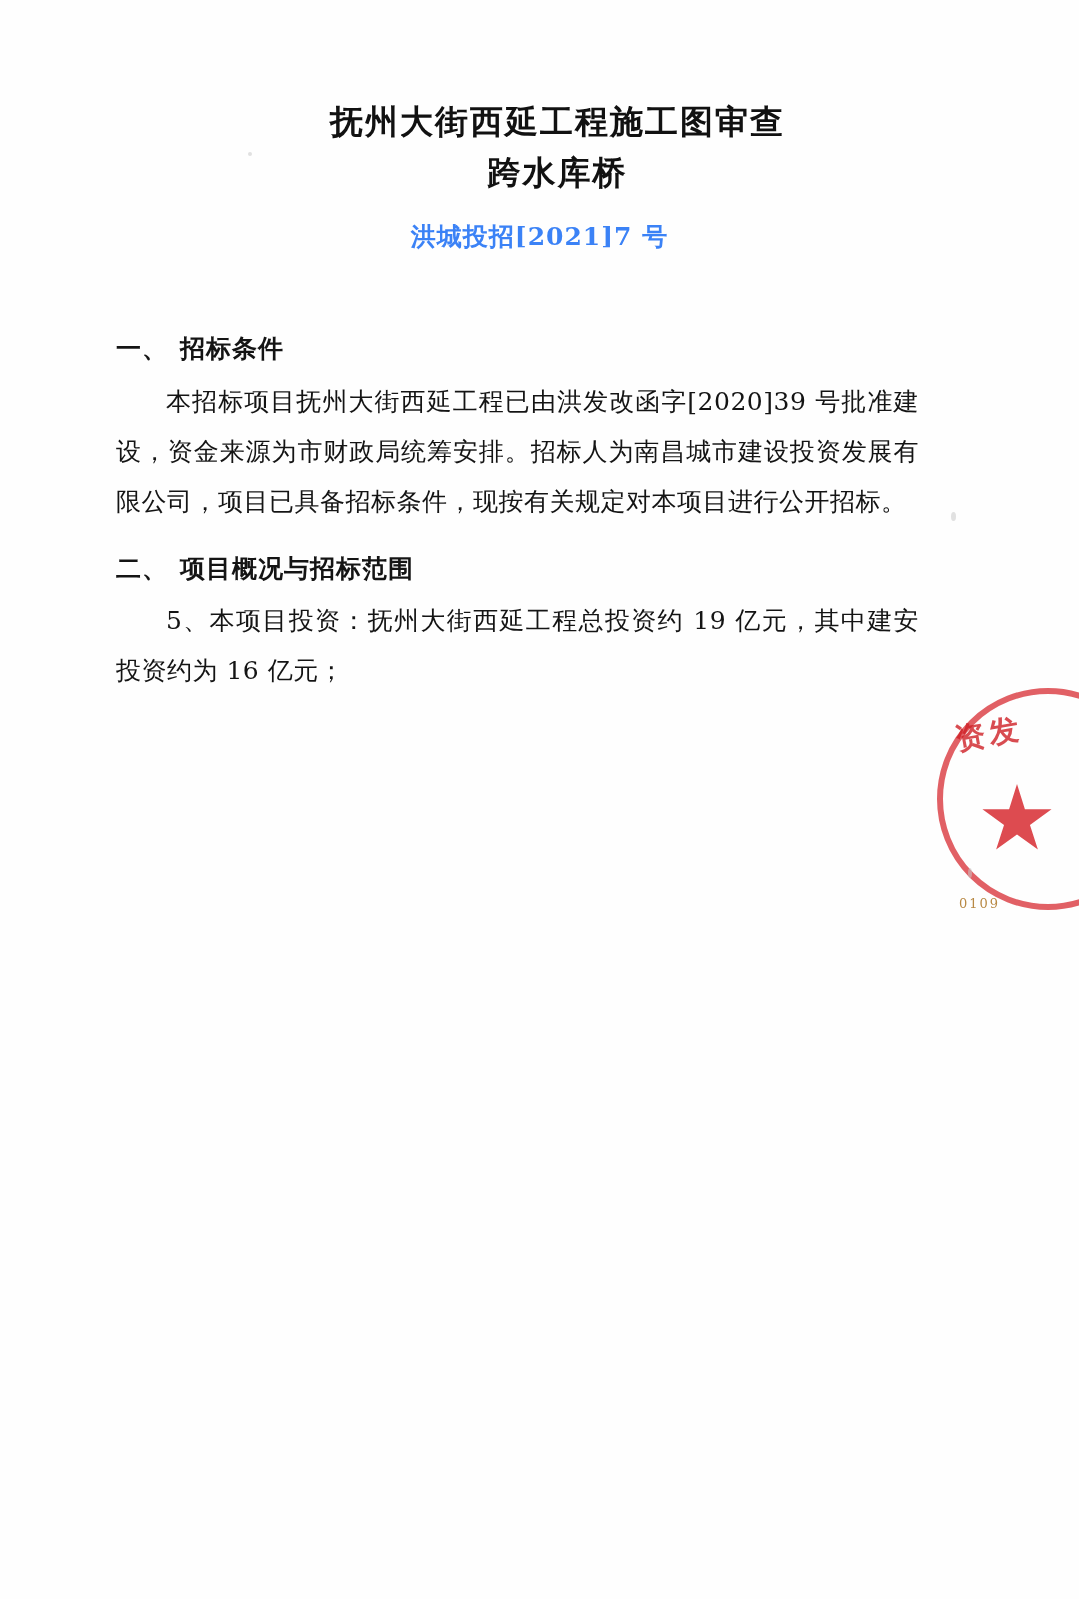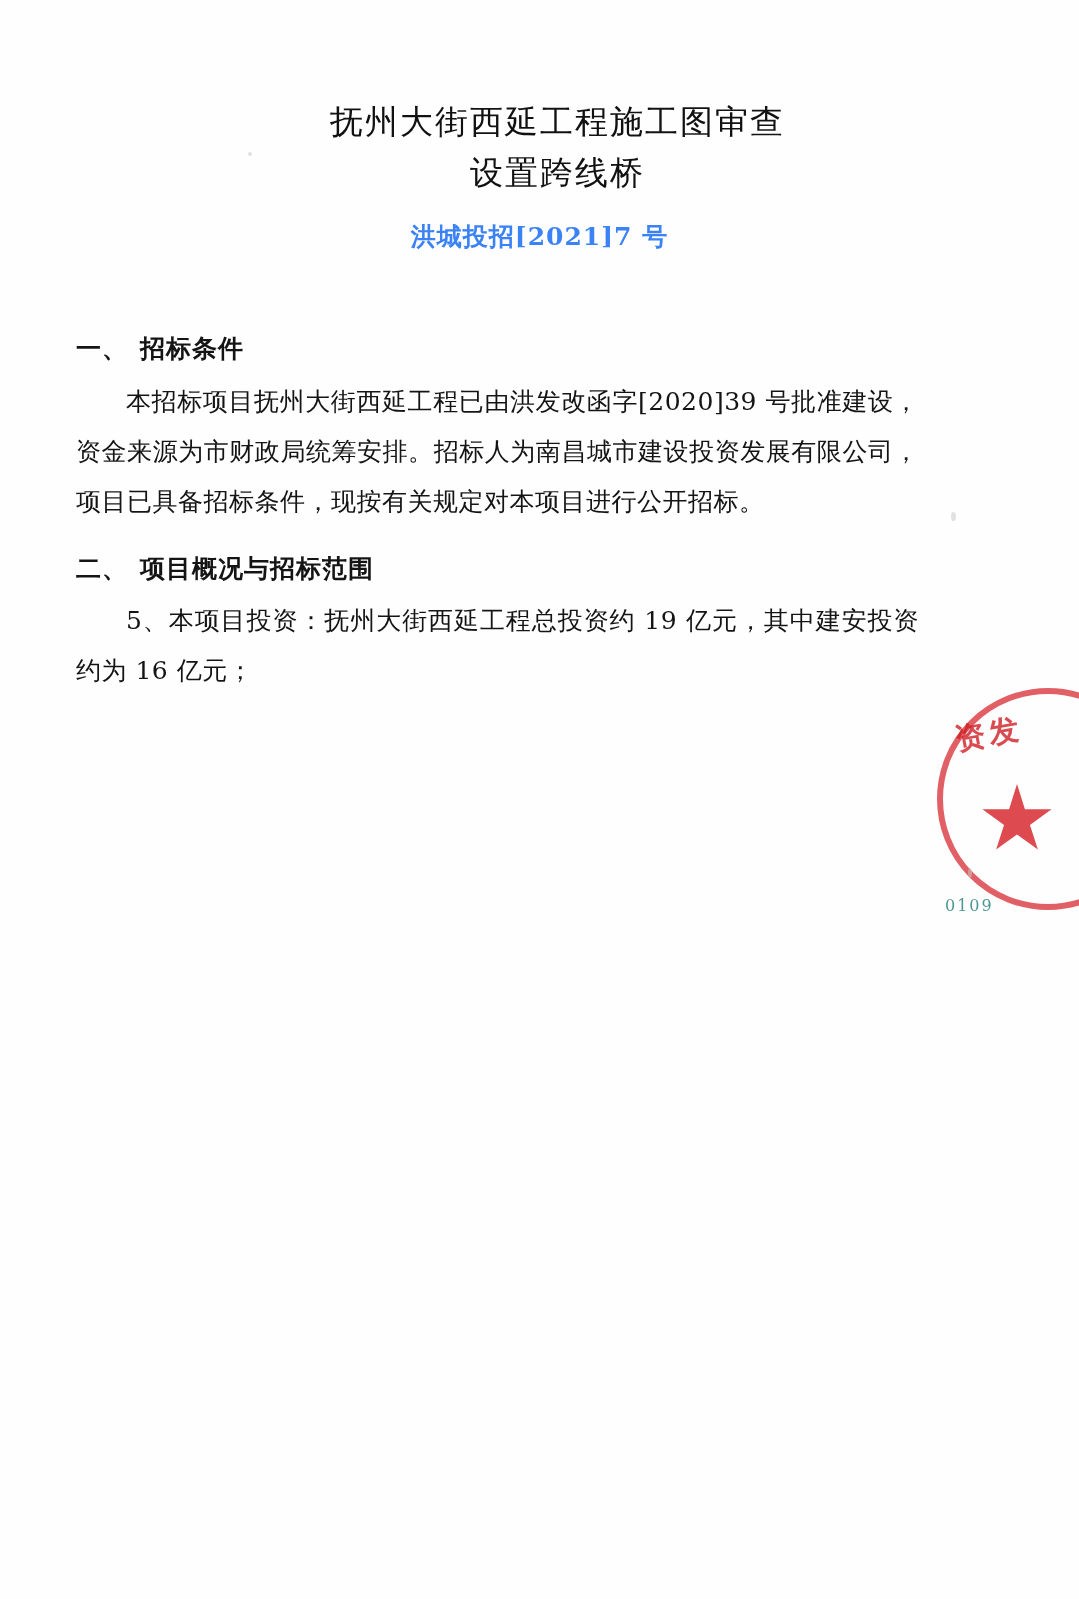--- a/index.html
+++ b/index.html
@@ -31,38 +31,38 @@
     height: 1599px;
     padding: 0;
   }
 
   .title-block {
     margin-top: 96px;
     text-align: center;
   }
   .title-line {
     font-size: 33px;
-    font-weight: 400;
+    font-weight: 700;
     letter-spacing: 2px;
     line-height: 1.55;
     color: #111;
     padding-left: 36px;
   }
   .doc-number {
     margin-top: 22px;
     text-align: center;
     font-size: 25px;
     font-weight: 700;
     letter-spacing: 1px;
     color: #3b82f6;
   }
 
   .body-area {
     margin-top: 72px;
-    padding-left: 76px;
+    padding-left: 116px;
     padding-right: 148px;
   }
 
   .section-heading {
     font-size: 25px;
     font-weight: 700;
     line-height: 1.9;
     margin: 18px 0 4px 0;
     letter-spacing: 1px;
   }
@@ -119,24 +119,24 @@
     left: 44px;
     top: 96px;
     width: 72px;
     height: 72px;
     background: #d6232a;
     opacity: 0.82;
     clip-path: polygon(50% 0%, 61% 35%, 98% 35%, 68% 57%, 79% 91%, 50% 70%, 21% 91%, 32% 57%, 2% 35%, 39% 35%);
   }
   .seal-code {
     position: absolute;
-    left: 8px;
+    left: 22px;
     top: 208px;
-    font-size: 16px;
-    color: #0f766e;
+    font-size: 13px;
+    color: #a16207;
     opacity: 0.75;
     letter-spacing: 2px;
     white-space: nowrap;
   }
 
   
   .speck {
     position: absolute;
     background: #c9c9c9;
     border-radius: 50%;
@@ -145,21 +145,21 @@
 </style>
 </head>
 <body>
 
 <div class="page"></div>
 
 <div class="doc">
 
   <div class="title-block">
     <div class="title-line">抚州大街西延工程施工图审查</div>
-    <div class="title-line">设置跨线桥</div>
+    <div class="title-line">跨水库桥</div>
   </div>
 
   <div class="doc-number">洪城投招[2021]7 号</div>
 
   <div class="body-area">
 
     <div class="section-heading">
       <span class="num">一、</span><span>招标条件</span>
     </div>
     <p class="para indent">本招标项目抚州大街西延工程已由洪发改函字[2020]39 号批准建设，资金来源为市财政局统筹安排。招标人为南昌城市建设投资发展有限公司，项目已具备招标条件，现按有关规定对本项目进行公开招标。</p>

